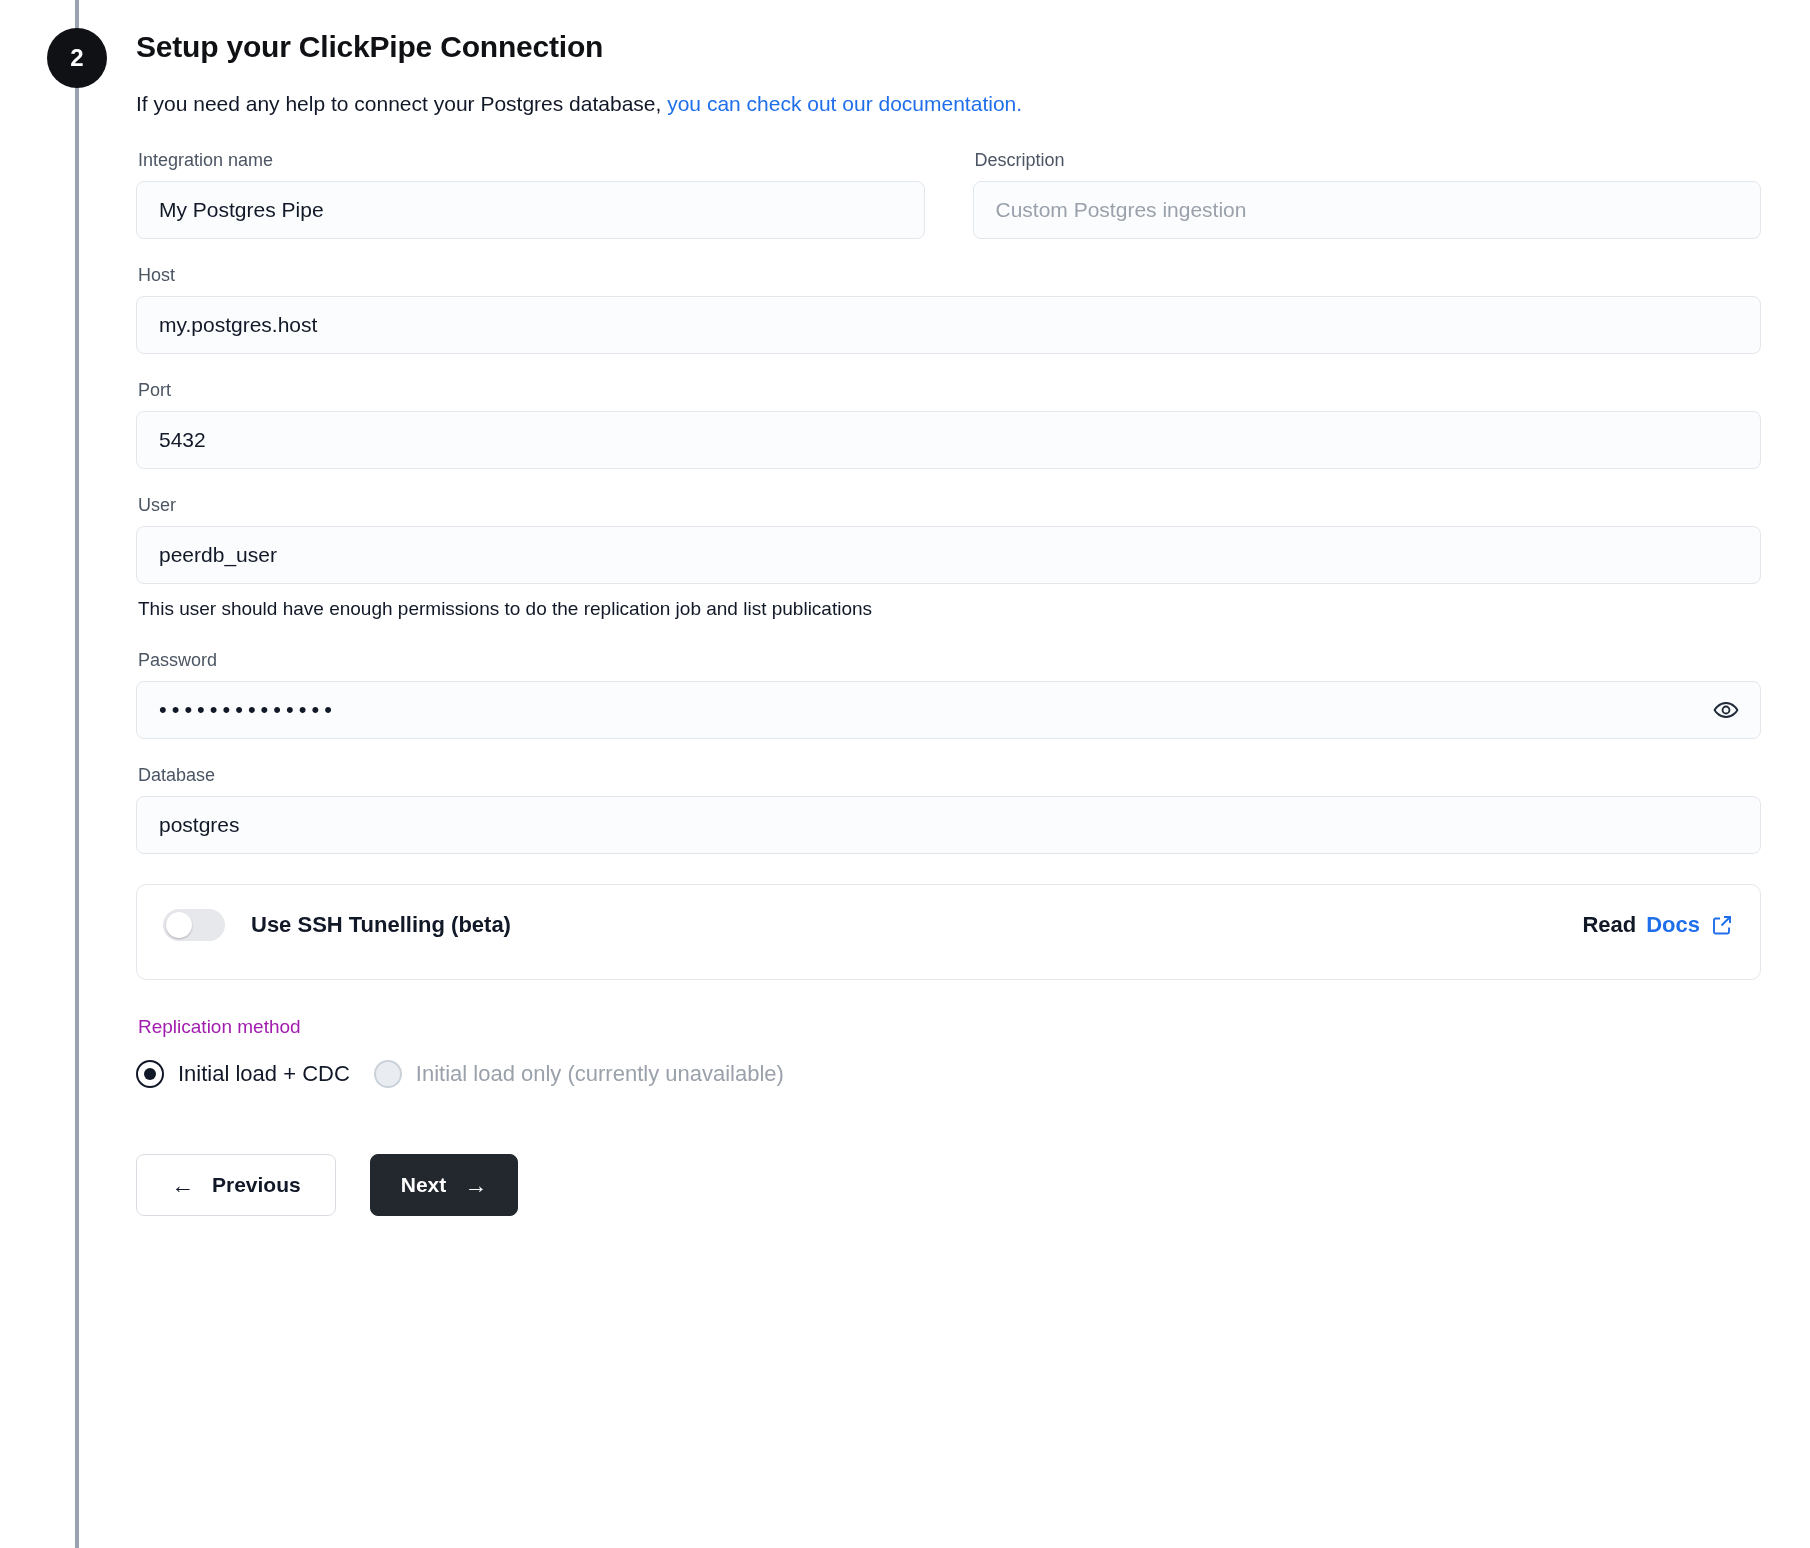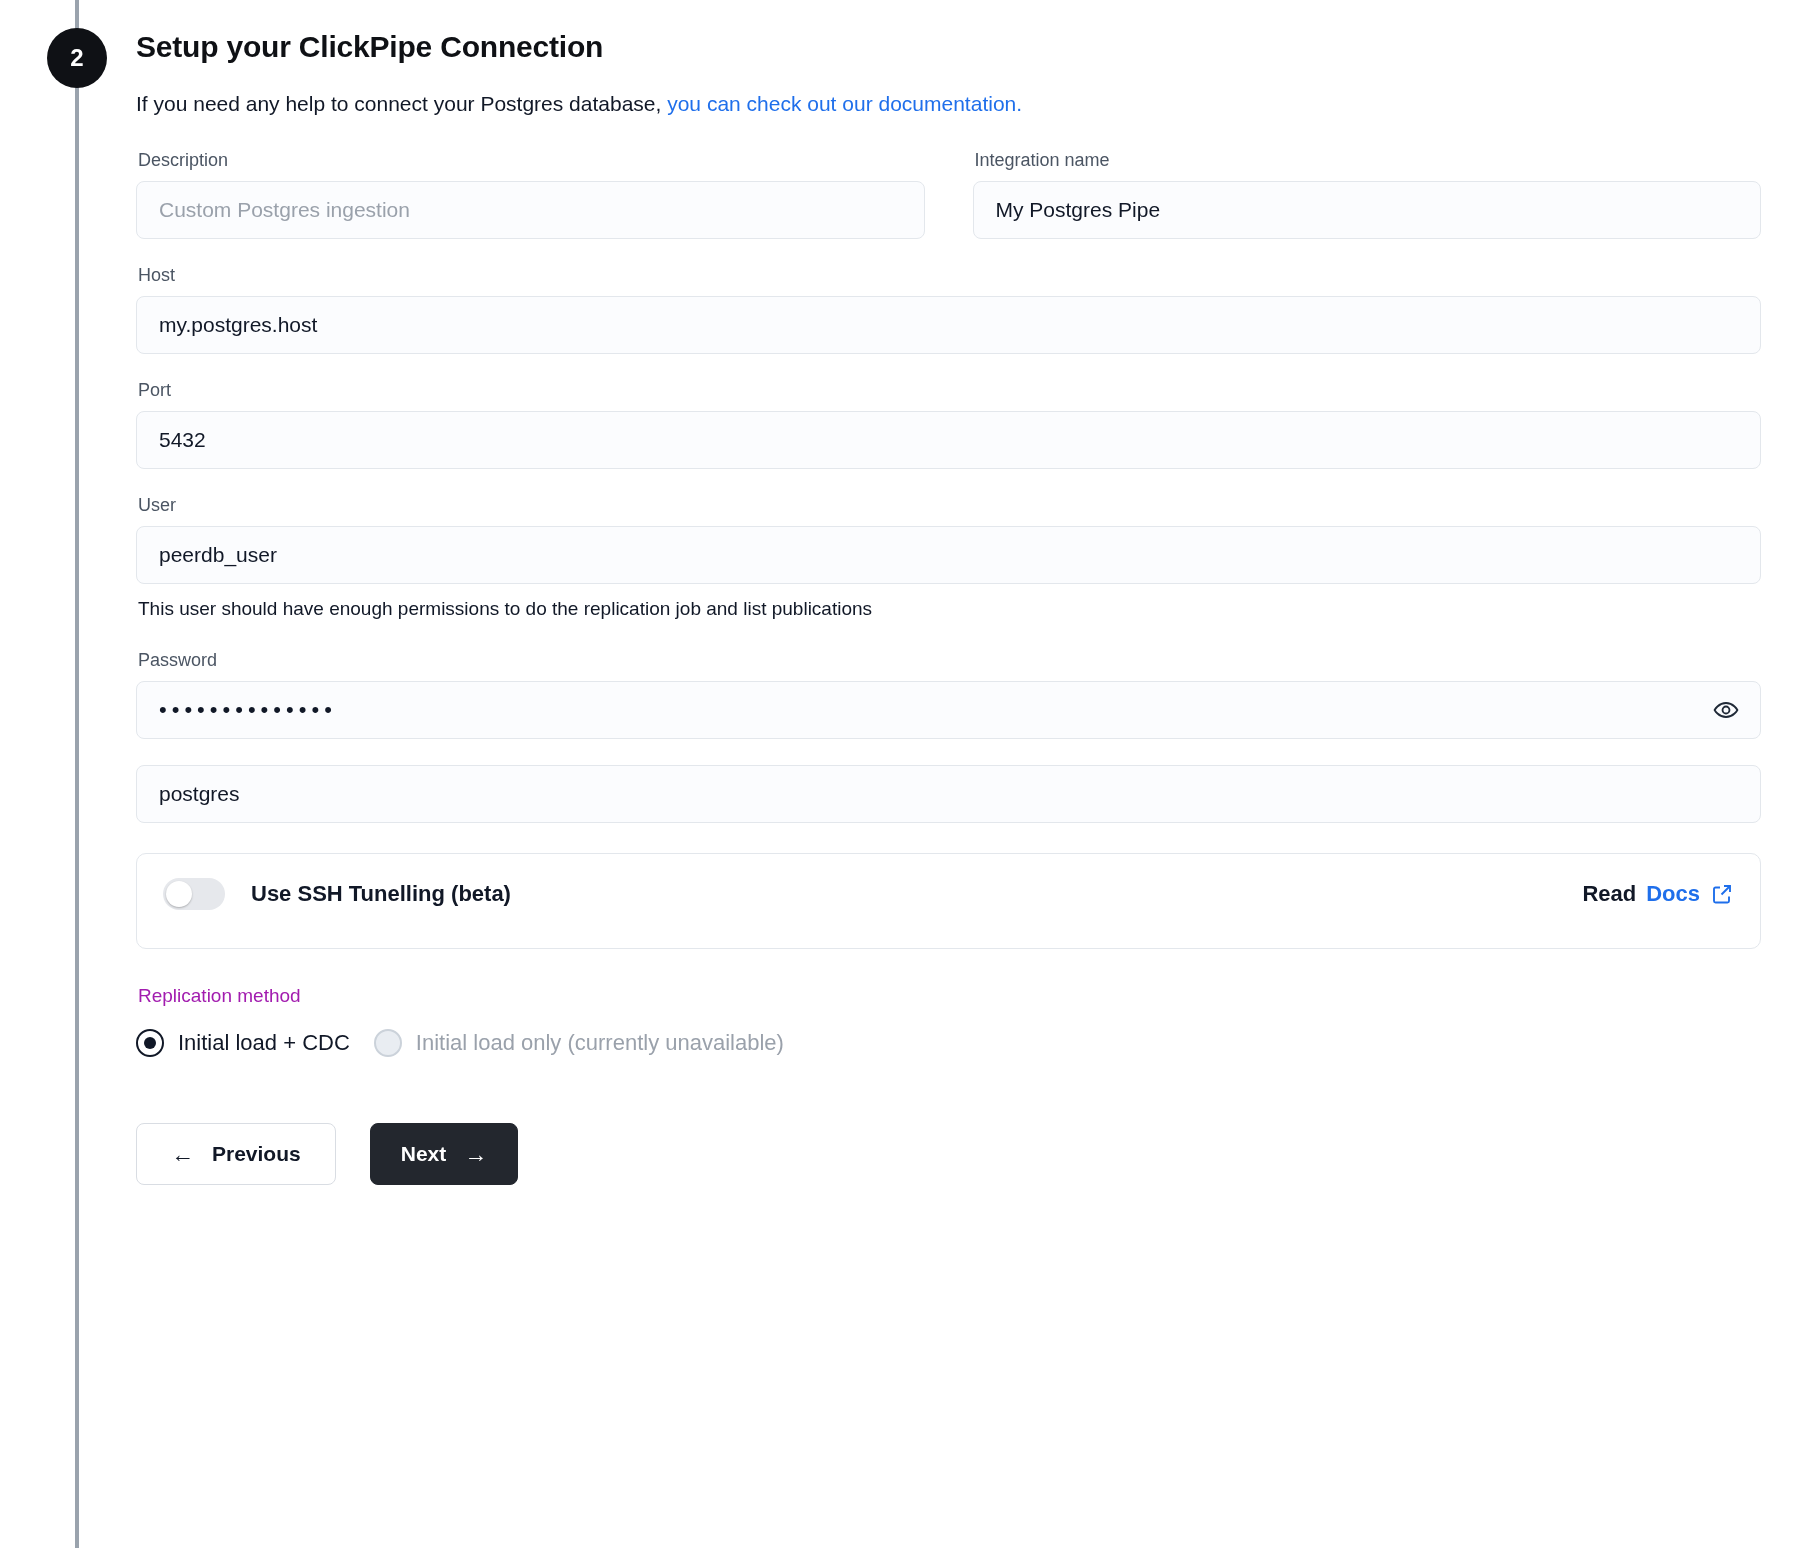--- a/index.html
+++ b/index.html
@@ -226,26 +226,26 @@
 <div class="content">
 
   <h1 class="title">Setup your ClickPipe Connection</h1>
 
   <p class="subtitle">
     <span>If you need any help to connect your Postgres database, </span><a href="#" class="link">you can check out our documentation.</a>
   </p>
 
   <div class="row group">
     <div class="col">
+      <div class="field-label">Integration name</div>
+      <div class="input">My Postgres Pipe</div>
+    </div>
+    <div class="col">
       <div class="field-label">Description</div>
       <div class="input placeholder">Custom Postgres ingestion</div>
-    </div>
-    <div class="col">
-      <div class="field-label">Integration name</div>
-      <div class="input">My Postgres Pipe</div>
     </div>
   </div>
 
   <div class="group">
     <div class="field-label">Host</div>
     <div class="input">my.postgres.host</div>
   </div>
 
   <div class="group">
     <div class="field-label">Port</div>
@@ -265,20 +265,21 @@
       <span class="eye">
         <svg viewBox="0 0 24 24" width="26" height="26" fill="none" stroke="currentColor" stroke-width="1.7">
           <path d="M1.5 12S5 5.5 12 5.5 22.5 12 22.5 12 19 18.5 12 18.5 1.5 12 1.5 12Z"></path>
           <circle cx="12" cy="12" r="3.2"></circle>
         </svg>
       </span>
     </div>
   </div>
 
   <div class="group">
+    <div class="field-label">Database</div>
     <div class="input">postgres</div>
   </div>
 
   <div class="ssh-box">
     <div class="toggle">
         <span class="knob"></span>
       </div>
     <div class="ssh-label">Use SSH Tunelling (beta)</div>
     <div class="ssh-right">
       <span>Read</span>

